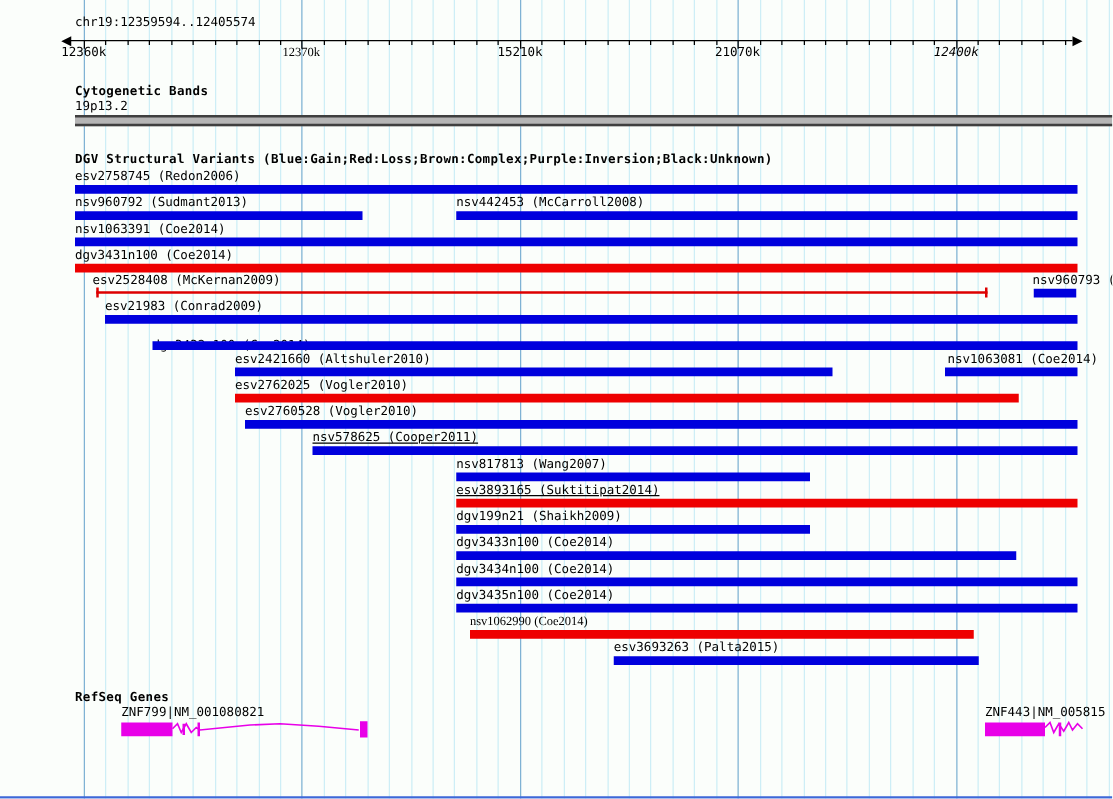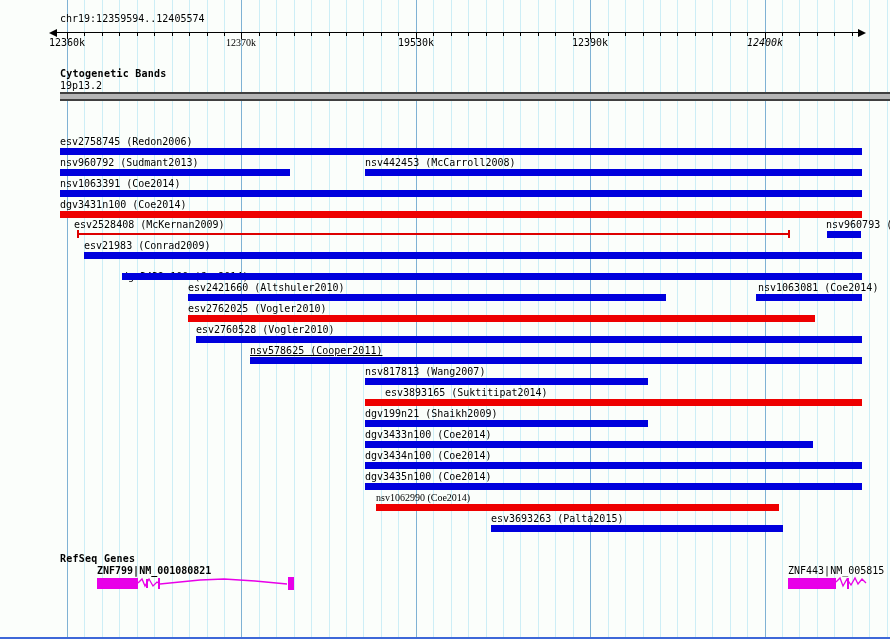--- a/index.html
+++ b/index.html
@@ -133,29 +133,30 @@
       <div class="tick minor" style="left: 729.72px;"></div>
       <div class="tick minor" style="left: 747.16px;"></div>
       <div class="tick major" style="left: 764.6px;"></div>
       <div class="tick minor" style="left: 782.04px;"></div>
       <div class="tick minor" style="left: 799.48px;"></div>
       <div class="tick minor" style="left: 816.92px;"></div>
       <div class="tick minor" style="left: 834.36px;"></div>
       <div class="tick minor" style="left: 851.8px;"></div>
       <div class="tick-label" style="left: 67px;">12360k</div>
       <div class="tick-label" style="left: 241px; font-family: Liberation Serif, serif;">12370k</div>
-      <div class="tick-label" style="left: 416px;">19530k</div>
-      <div class="tick-label" style="left: 590px;">12390k</div>
+      <div class="tick-label" style="left: 416px;">15210k</div>
+      <div class="tick-label" style="left: 590px;">21070k</div>
       <div class="tick-label" style="left: 765px; font-style: italic;">12400k</div>
     </div>
 
   <div class="sec-title" style="top:68px">Cytogenetic Bands</div>
   <div class="feat-label" style="left:60px;top:80px">19p13.2</div>
   <div class="cytoband-bar" style="background: rgb(181, 181, 181); border-color: rgb(63, 63, 63);"></div>
 
+  <div class="sec-title" style="top:122px">DGV Structural Variants (Blue:Gain;Red:Loss;Brown:Complex;Purple:Inversion;Black:Unknown)</div>
   <div id="dgv-layer">
       <div class="feat-label" style="left: 60px; top: 136px;">esv2758745 (Redon2006)</div>
       <div class="bar" style="left: 60px; top: 148px; width: 802px; background: rgb(0, 0, 221);"></div>
       <div class="feat-label" style="left: 60px; top: 157px;">nsv960792 (Sudmant2013)</div>
       <div class="feat-label" style="left: 365px; top: 157px;">nsv442453 (McCarroll2008)</div>
       <div class="bar" style="left: 60px; top: 169px; width: 230px; background: rgb(0, 0, 221);"></div>
       <div class="bar" style="left: 365px; top: 169px; width: 497px; background: rgb(0, 0, 221);"></div>
       <div class="feat-label" style="left: 60px; top: 178px;">nsv1063391 (Coe2014)</div>
       <div class="bar" style="left: 60px; top: 190px; width: 802px; background: rgb(0, 0, 221);"></div>
       <div class="feat-label" style="left: 60px; top: 199px;">dgv3431n100 (Coe2014)</div>
@@ -177,39 +178,39 @@
       <div class="bar" style="left: 188px; top: 294px; width: 478px; background: rgb(0, 0, 221);"></div>
       <div class="bar" style="left: 756px; top: 294px; width: 106px; background: rgb(0, 0, 221);"></div>
       <div class="feat-label" style="left: 188px; top: 303px;">esv2762025 (Vogler2010)</div>
       <div class="bar" style="left: 188px; top: 315px; width: 627px; background: rgb(238, 0, 0);"></div>
       <div class="feat-label" style="left: 196px; top: 324px;">esv2760528 (Vogler2010)</div>
       <div class="bar" style="left: 196px; top: 336px; width: 666px; background: rgb(0, 0, 221);"></div>
       <div class="feat-label" style="left: 250px; top: 345px; text-decoration: underline;">nsv578625 (Cooper2011)</div>
       <div class="bar" style="left: 250px; top: 357px; width: 612px; background: rgb(0, 0, 221);"></div>
       <div class="feat-label" style="left: 365px; top: 366px;">nsv817813 (Wang2007)</div>
       <div class="bar" style="left: 365px; top: 378px; width: 283px; background: rgb(0, 0, 221);"></div>
-      <div class="feat-label" style="left: 385px; top: 387px;">esv3893165 (Suktitipat2014)</div>
+      <div class="feat-label" style="left: 365px; top: 387px; text-decoration: underline;">esv3893165 (Suktitipat2014)</div>
       <div class="bar" style="left: 365px; top: 399px; width: 497px; background: rgb(238, 0, 0);"></div>
       <div class="feat-label" style="left: 365px; top: 408px;">dgv199n21 (Shaikh2009)</div>
       <div class="bar" style="left: 365px; top: 420px; width: 283px; background: rgb(0, 0, 221);"></div>
       <div class="feat-label" style="left: 365px; top: 429px;">dgv3433n100 (Coe2014)</div>
       <div class="bar" style="left: 365px; top: 441px; width: 448px; background: rgb(0, 0, 221);"></div>
       <div class="feat-label" style="left: 365px; top: 450px;">dgv3434n100 (Coe2014)</div>
       <div class="bar" style="left: 365px; top: 462px; width: 497px; background: rgb(0, 0, 221);"></div>
       <div class="feat-label" style="left: 365px; top: 471px;">dgv3435n100 (Coe2014)</div>
       <div class="bar" style="left: 365px; top: 483px; width: 497px; background: rgb(0, 0, 221);"></div>
       <div class="feat-label" style="left: 376px; top: 492px; font-family: Liberation Serif, serif;">nsv1062990 (Coe2014)</div>
       <div class="bar" style="left: 376px; top: 504px; width: 403px; background: rgb(238, 0, 0);"></div>
       <div class="feat-label" style="left: 491px; top: 513px;">esv3693263 (Palta2015)</div>
       <div class="bar" style="left: 491px; top: 525px; width: 292px; background: rgb(0, 0, 221);"></div>
     </div>
 
   <div class="sec-title" style="top:553px">RefSeq Genes</div>
   <div id="gene-layer">
-      <div class="feat-label" style="left: 97px; top: 565px; font-weight: bold;">ZNF799|NM_001080821</div>
+      <div class="feat-label" style="left: 97px; top: 565px;">ZNF799|NM_001080821</div>
       <div class="gene-box" style="left: 97px; top: 578px; width: 41px; height: 11px; background: rgb(232, 0, 232);"></div>
       <div class="gene-tick" style="left: 146px; top: 579px; width: 2px; height: 9px; background: rgb(232, 0, 232);"></div>
       <div class="gene-tick" style="left: 158px; top: 578px; width: 2px; height: 11px; background: rgb(232, 0, 232);"></div>
       <div class="gene-tick" style="left: 288px; top: 577px; width: 6px; height: 13px; background: rgb(232, 0, 232);"></div>
       <div class="feat-label" style="left: 788px; top: 565px;">ZNF443|NM_005815</div>
       <div class="gene-box" style="left: 788px; top: 578px; width: 48px; height: 11px; background: rgb(232, 0, 232);"></div>
       <div class="gene-tick" style="left: 847px; top: 578px; width: 2px; height: 11px; background: rgb(232, 0, 232);"></div>
     </div>
   <svg id="gene-svg" width="890" height="639">
       <polyline points="138,583 142,579 145,586 149,579 153,586 157,582 160,584 200,580 224,579 255,581 287,584" fill="none" stroke="#e800e8" stroke-width="1.3"></polyline>

